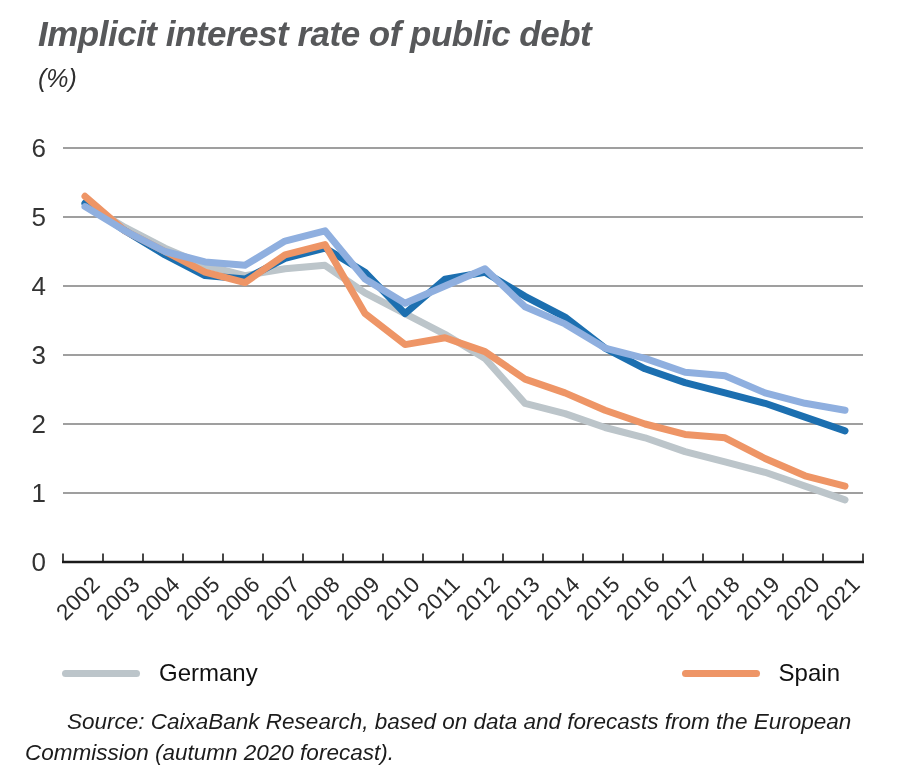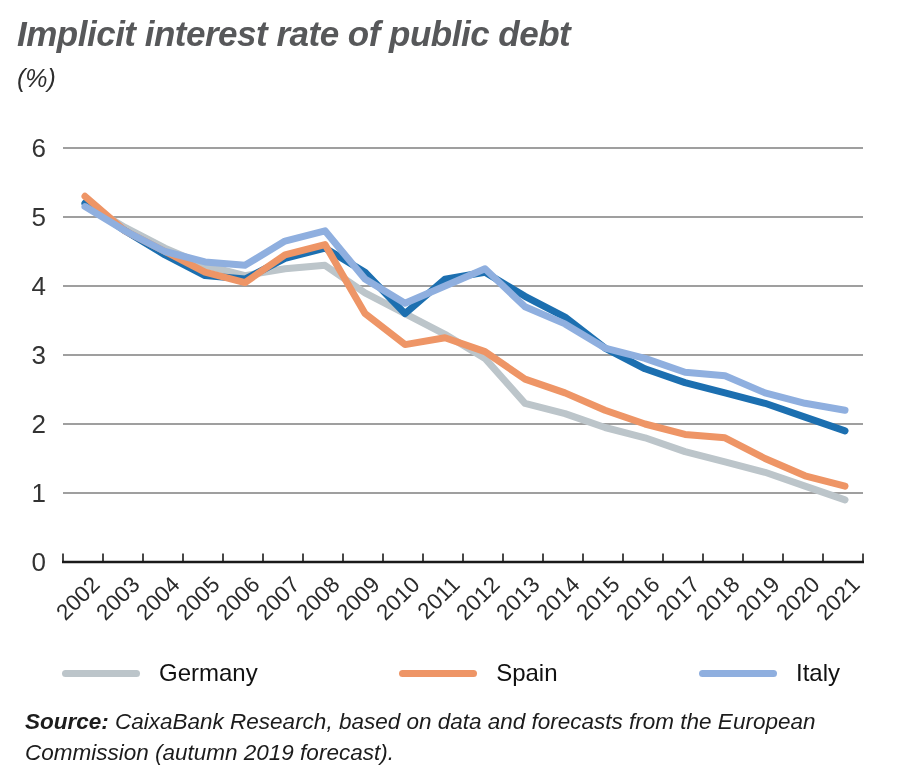--- a/index.html
+++ b/index.html
@@ -3,41 +3,41 @@
 <meta charset="utf-8">
 <style>
   html,body{margin:0;padding:0;}
   body{
     width:900px;height:780px;
     background:#ffffff;
     font-family:"Liberation Sans", sans-serif;
     position:relative;
     overflow:hidden;
   }
-  .header{position:absolute;left:17px;top:14px;width:850px;}
+  .header{position:absolute;left:38px;top:14px;width:850px;}
   .chart-title{
     font-size:35px;font-weight:bold;font-style:italic;
     color:#57585a;letter-spacing:-0.5px;line-height:1.15;
   }
   .chart-subtitle{
     font-size:25px;font-style:italic;color:#2e2e2e;margin-top:10px;
   }
   .chart-wrap{position:absolute;left:0;top:130px;width:900px;height:510px;}
   .legend{
     position:absolute;left:62px;top:656px;width:778px;height:34px;
     display:flex;justify-content:space-between;align-items:center;text-align:right;
   }
   .legend-item{display:flex;align-items:center;}
   .legend-swatch{width:78px;height:7px;border-radius:4px;margin-right:19px;}
   .legend-label{font-size:24px;color:#111111;}
   .source{
     position:absolute;left:25px;top:706px;width:852px;
     font-size:22.5px;font-style:italic;color:#1c1c1c;line-height:1.38;
   }
-  .source b{font-weight:bold;}
+  .source b{font-weight:normal;margin-left:42px;}
   svg text{font-family:"Liberation Sans", sans-serif;}
 </style>
 </head>
 <body>
 
 <div class="header">
   <div class="chart-title">Implicit interest rate of public debt</div>
   <div class="chart-subtitle">(%)</div>
 </div>
 
@@ -115,21 +115,17 @@
 
 <div class="legend" id="legend">
     <div class="legend-item">
       <div class="legend-swatch" style="background: rgb(188, 197, 202);"></div>
       <span class="legend-label">Germany</span>
     </div>
     <div class="legend-item">
       <div class="legend-swatch" style="background: rgb(238, 149, 102);"></div>
       <span class="legend-label">Spain</span>
     </div>
-    <div class="legend-item">
-      <div class="legend-swatch" style="background: rgb(143, 175, 223);"></div>
-      <span class="legend-label">Italy</span>
-    </div>
   </div>
 
 <div class="source">
-  <b>Source:</b><span> CaixaBank Research, based on data and forecasts from the European Commission (autumn 2019 forecast).</span>
+  <b>Source:</b><span> CaixaBank Research, based on data and forecasts from the European Commission (autumn 2020 forecast).</span>
 </div>
 
 </body></html>

